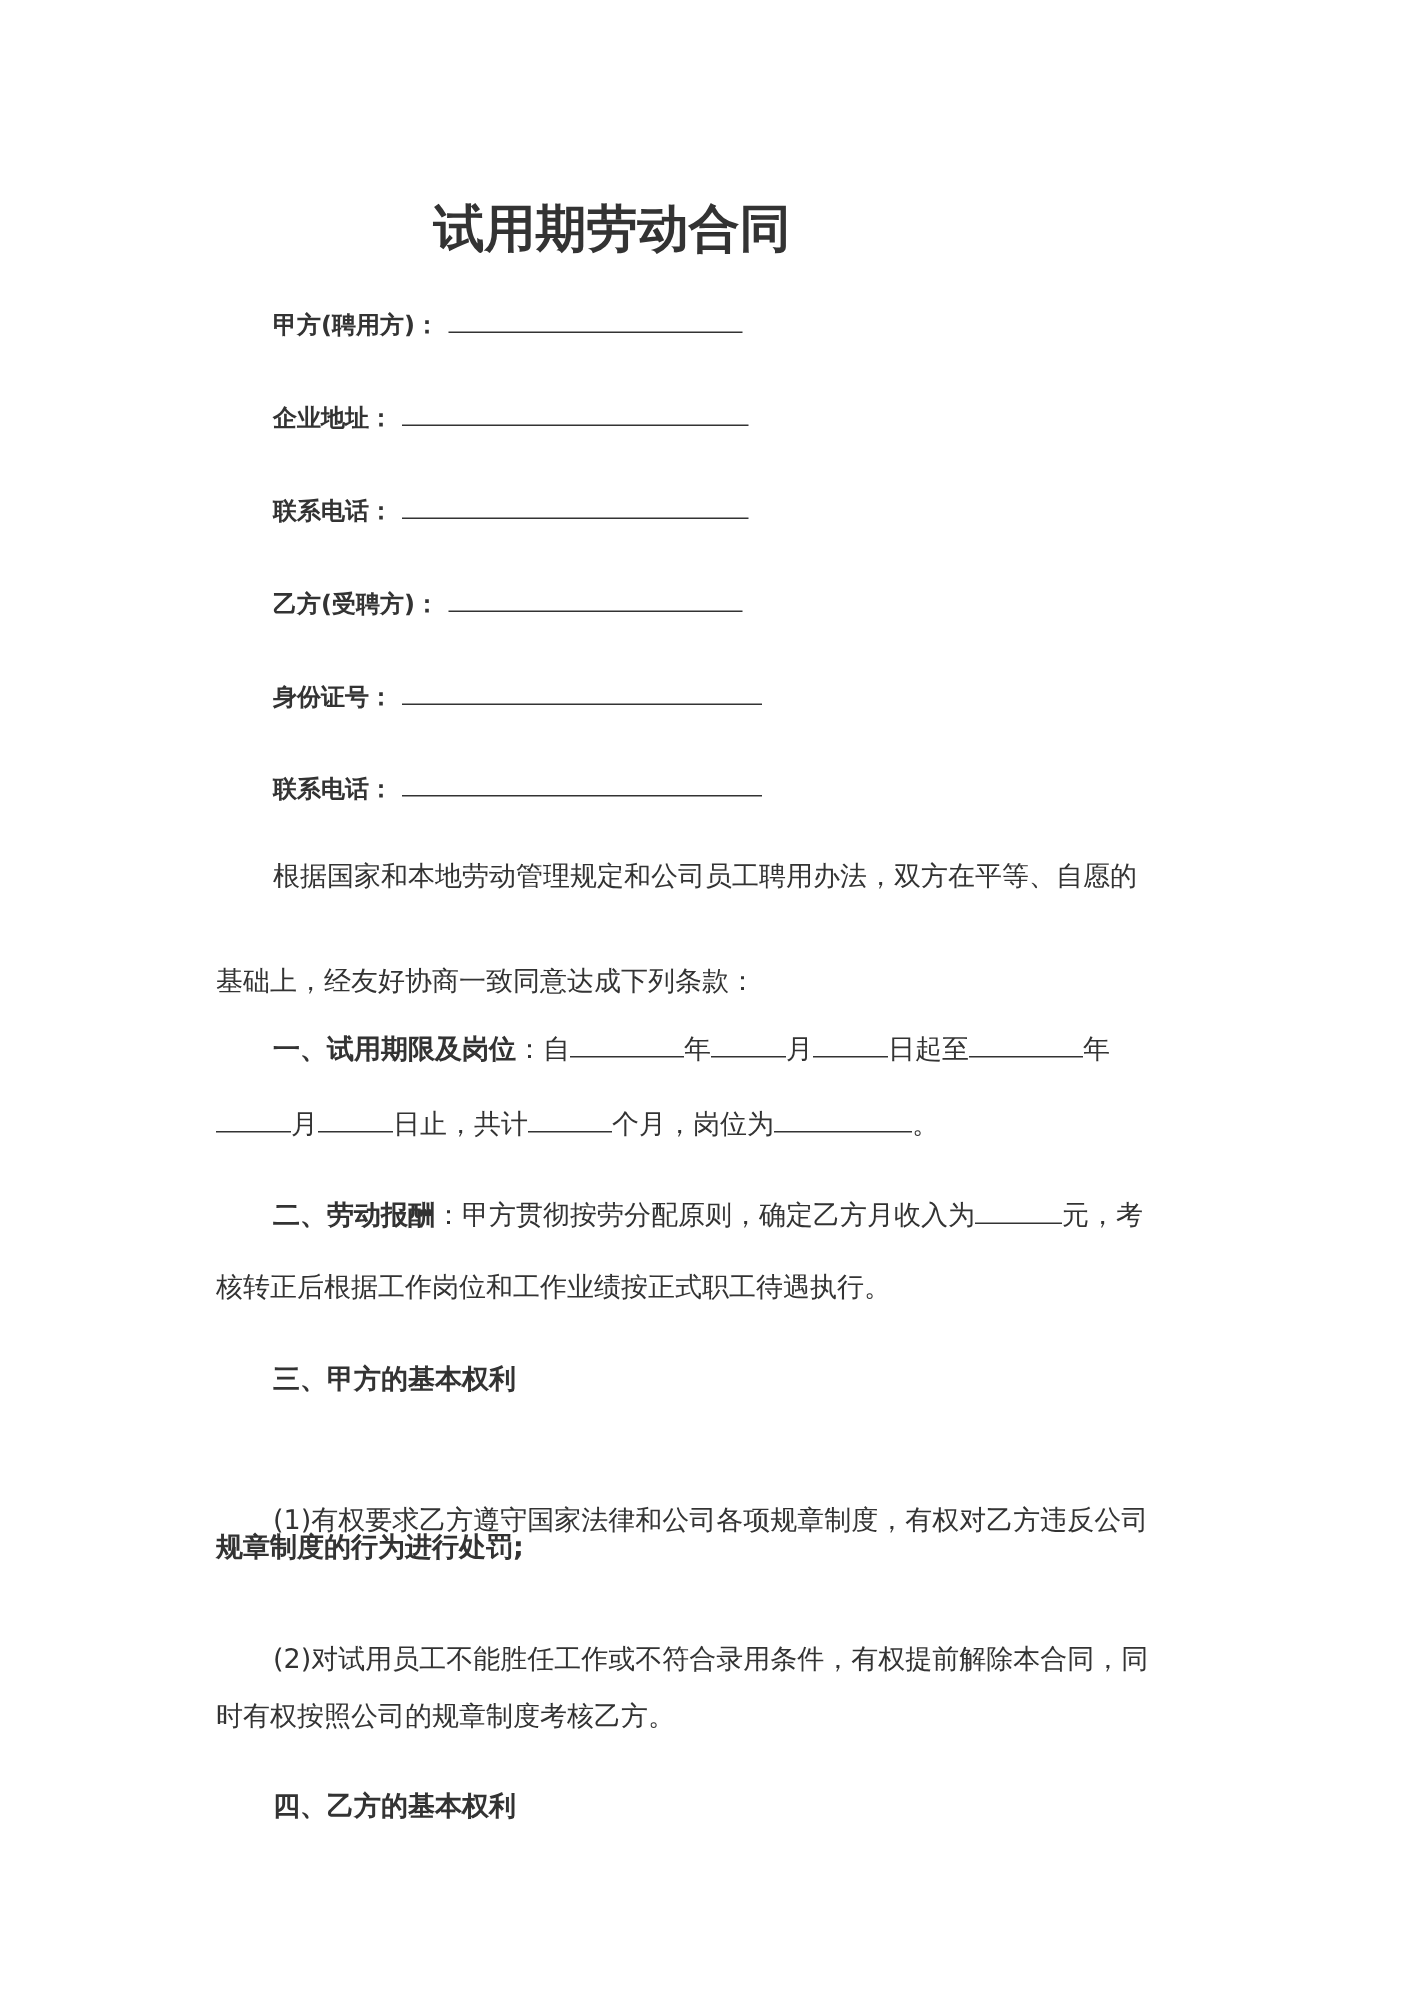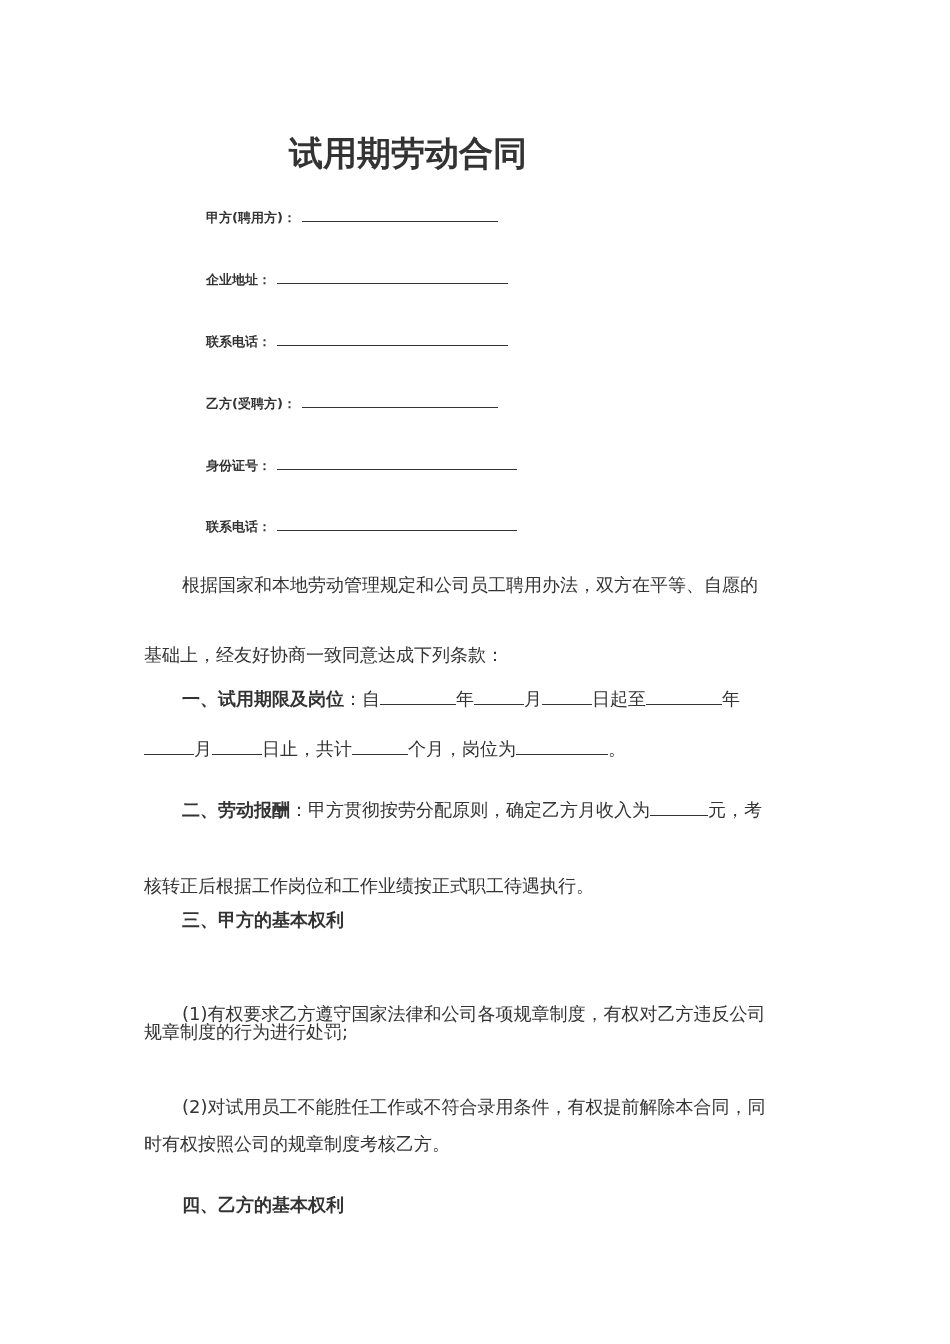--- a/index.html
+++ b/index.html
@@ -28,24 +28,23 @@
     text-align: center;
     font-size: 34px;
     font-weight: bold;
     letter-spacing: 0px;
     color: #333333;
     line-height: 46px;
   }
   .field {
     position: absolute;
     left: 182px;
-    font-size: 13px;
+    font-size: 16px;
     line-height: 24px;
     white-space: nowrap;
-    margin-left: 24px;
   }
   .field .label {
     font-weight: bold;
   }
   .field .blank {
     display: inline-block;
     border-bottom: 1px solid #333333;
     height: 18px;
     vertical-align: baseline;
     margin-left: 6px;
@@ -112,28 +111,28 @@
     <span class="line" style="top:50px;margin-top:20px;">基础上，经友好协商一致同意达成下列条款：</span>
   </div>
 
   <div class="para" style="top:686px;">
     <span class="line indent" style="top:0;"><span class="bold">一、试用期限及岗位</span><span>：</span><span>自</span><span class="u" style="width:76px;"></span><span>年</span><span class="u" style="width:50px;"></span><span>月</span><span class="u" style="width:50px;"></span><span>日起至</span><span class="u" style="width:76px;"></span><span>年</span></span>
     <span class="line" style="top:50px;"><span class="u" style="width:50px;"></span><span>月</span><span class="u" style="width:50px;"></span><span>日止，共计</span><span class="u" style="width:56px;"></span><span>个月，岗位为</span><span class="u" style="width:92px;"></span><span>。</span></span>
   </div>
 
   <div class="para" style="top:797px;">
     <span class="line indent" style="top:0;"><span class="bold">二、劳动报酬</span><span>：</span><span>甲方贯彻按劳分配原则，确定乙方月收入为</span><span class="u" style="width:58px;"></span><span>元，考</span></span>
-    <span class="line" style="top:50px;margin-top:27px;">核转正后根据工作岗位和工作业绩按正式职工待遇执行。</span>
+    <span class="line" style="top:50px;">核转正后根据工作岗位和工作业绩按正式职工待遇执行。</span>
   </div>
 
   <div class="heading" style="top:908px;">三、甲方的基本权利</div>
 
   <div class="para" style="top:970px;">
     <span class="line indent" style="top:0;margin-top:32px;">(1)有权要求乙方遵守国家法律和公司各项规章制度，有权对乙方违反公司</span>
-    <span class="line" style="top:50px;">规章制度的行为进行处罚;</span>
+    <span class="line" style="top:50px;font-weight:bold;">规章制度的行为进行处罚;</span>
   </div>
 
   <div class="para" style="top:1082px;">
     <span class="line indent" style="top:0;margin-top:13px;">(2)对试用员工不能胜任工作或不符合录用条件，有权提前解除本合同，同</span>
     <span class="line" style="top:50px;font-family:Liberation Serif, serif;">时有权按照公司的规章制度考核乙方。</span>
   </div>
 
   <div class="heading" style="top:1193px;">四、乙方的基本权利</div>
 
 </div>

